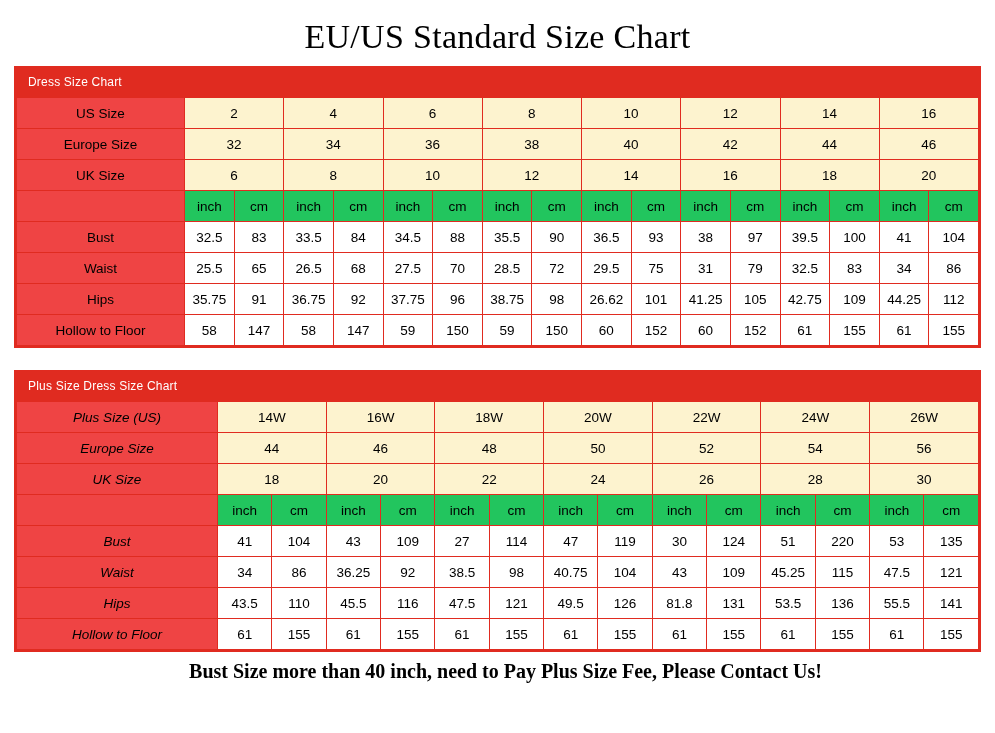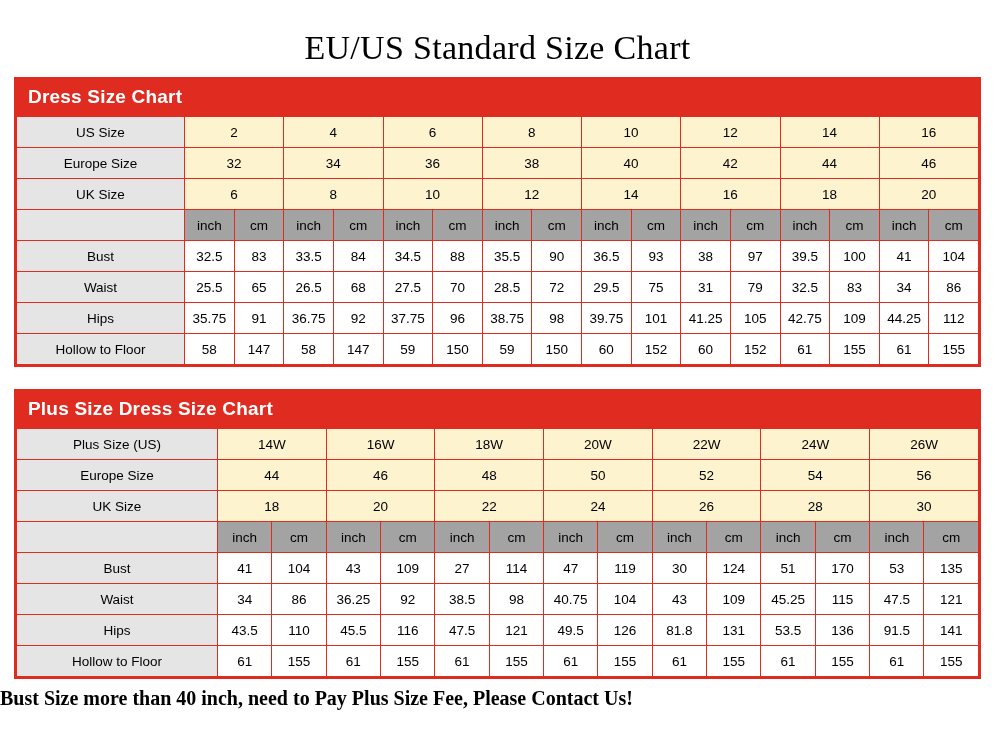--- a/index.html
+++ b/index.html
@@ -19,77 +19,80 @@
     height: 733px;
     position: relative;
     box-sizing: border-box;
   }
   .main-title {
     text-align: center;
     font-family: "Liberation Serif", serif;
     font-size: 34px;
     font-weight: normal;
     color: #000;
-    padding-top: 29px;
+    padding-top: 18px;
     padding-bottom: 10px;
     letter-spacing: 0.3px;
   }
   .chart-block {
     margin: 0 14px 0 14px;
     border: 2px solid #e02b20;
     box-sizing: border-box;
   }
   .chart-block + .chart-block {
     margin-top: 22px;
   }
   .chart-header {
     background: #e02b20;
     color: #ffffff;
-    font-size: 19px;
-    font-weight: bold;
+    font-size: 12px;
+    font-weight: normal;
     padding: 7px 10px 8px 12px;
     letter-spacing: 0.2px;
   }
   table.size-table {
     border-collapse: collapse;
     width: 100%;
     table-layout: fixed;
     background: #ffffff;
   }
   table.size-table td {
     border: 1px solid #e02b20;
     font-size: 13.5px;
     text-align: center;
     height: 28px;
     padding: 1px 2px;
     color: #000;
     white-space: nowrap;
     overflow: hidden;
   }
   td.rowlabel {
-    background: #e5e5e5;
+    background: #ef4444;
     text-align: center;
     width: 163px;
   }
   td.rowlabel.plus {
     width: 196px;
+    font-style: italic;
   }
   td.hdrcell {
     background: #fdf3cf;
   }
   td.unit {
-    background: #a3a3a3;
+    background: #22c55e;
     font-size: 13px;
   }
   .footer-note {
+    text-align: center;
     font-family: "Liberation Serif", serif;
     font-weight: bold;
     font-size: 20px;
     margin-top: 8px;
     color: #000;
+    margin-left: 16px;
   }
 </style>
 </head>
 <body>
 
 <div class="page">
 
   <div class="main-title">EU/US Standard Size Chart</div>
 
   <div class="chart-block">
@@ -189,21 +192,21 @@
         <tr>
           <td class="rowlabel">Hips</td>
           <td>35.75</td>
           <td>91</td>
           <td>36.75</td>
           <td>92</td>
           <td>37.75</td>
           <td>96</td>
           <td>38.75</td>
           <td>98</td>
-          <td>39.75</td>
+          <td>26.62</td>
           <td>101</td>
           <td>41.25</td>
           <td>105</td>
           <td>42.75</td>
           <td>109</td>
           <td>44.25</td>
           <td>112</td>
         </tr>
         <tr>
           <td class="rowlabel">Hollow to Floor</td>
@@ -285,21 +288,21 @@
           <td>104</td>
           <td>43</td>
           <td>109</td>
           <td>27</td>
           <td>114</td>
           <td>47</td>
           <td>119</td>
           <td>30</td>
           <td>124</td>
           <td>51</td>
-          <td>170</td>
+          <td>220</td>
           <td>53</td>
           <td>135</td>
         </tr>
         <tr>
           <td class="rowlabel plus">Waist</td>
           <td>34</td>
           <td>86</td>
           <td>36.25</td>
           <td>92</td>
           <td>38.5</td>
@@ -320,21 +323,21 @@
           <td>45.5</td>
           <td>116</td>
           <td>47.5</td>
           <td>121</td>
           <td>49.5</td>
           <td>126</td>
           <td>81.8</td>
           <td>131</td>
           <td>53.5</td>
           <td>136</td>
-          <td>91.5</td>
+          <td>55.5</td>
           <td>141</td>
         </tr>
         <tr>
           <td class="rowlabel plus">Hollow to Floor</td>
           <td>61</td>
           <td>155</td>
           <td>61</td>
           <td>155</td>
           <td>61</td>
           <td>155</td>

